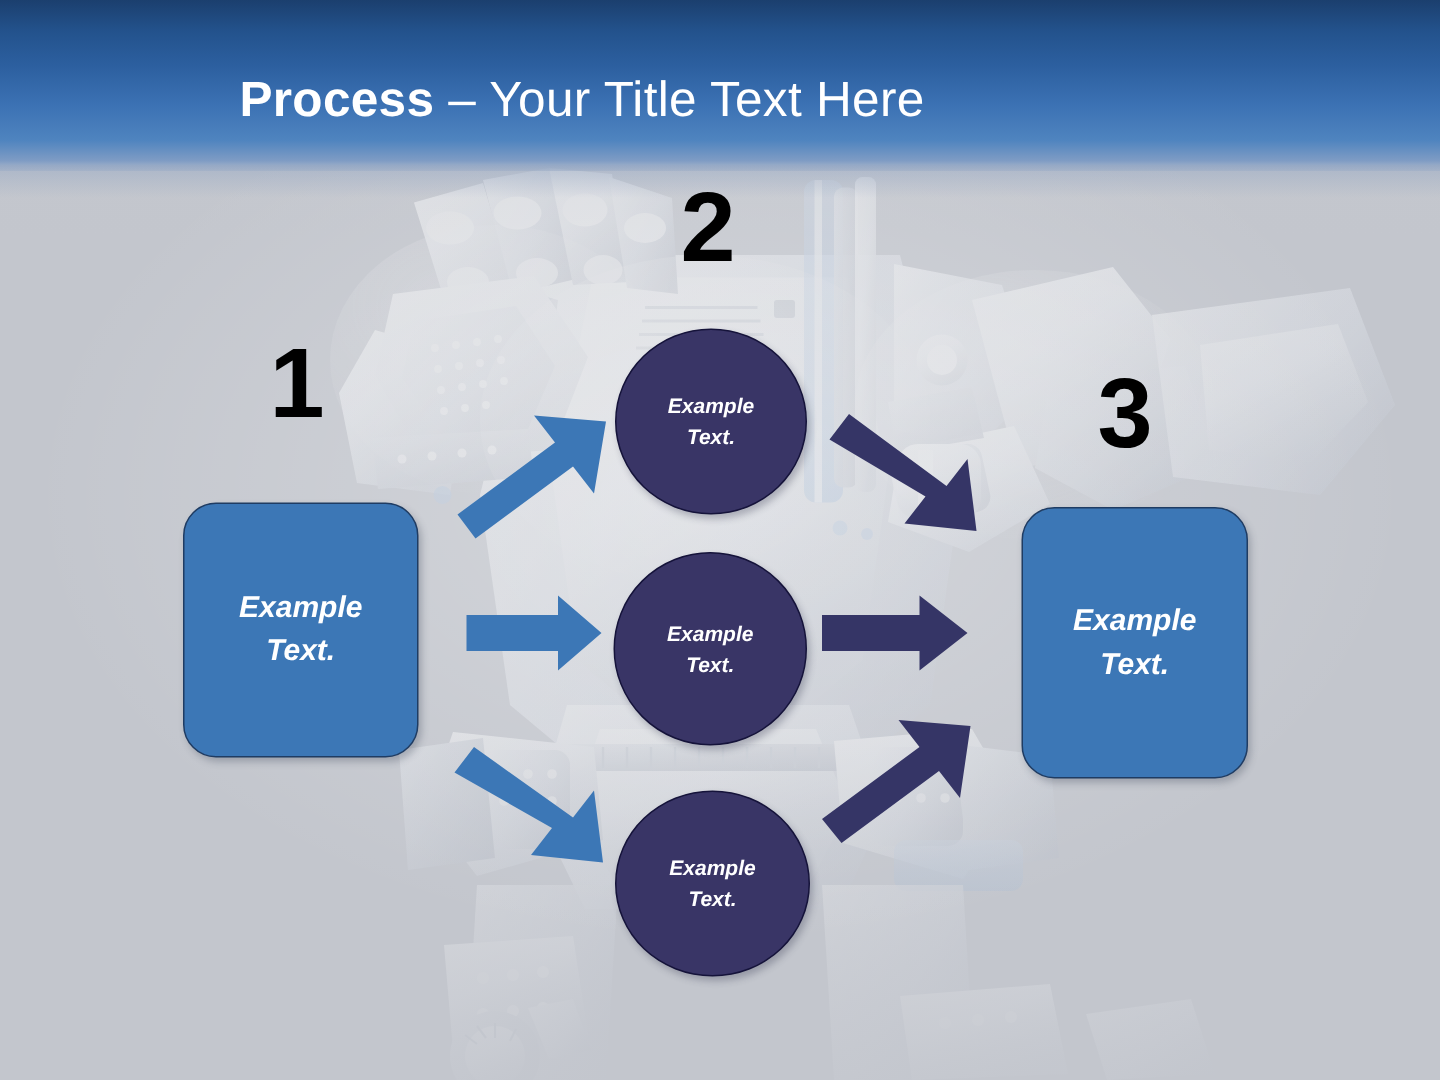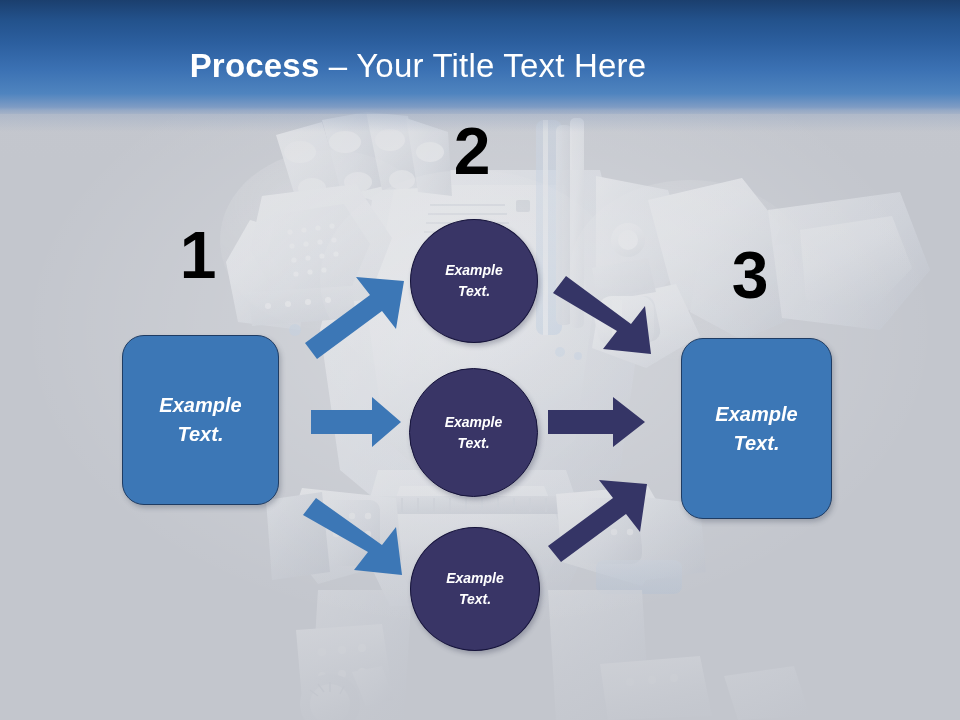--- a/index.html
+++ b/index.html
@@ -62,21 +62,20 @@
   #title-text {
     position: absolute;
     left: 0; top: 46px;
     width: 776px;
     text-align: center;
     color: #ffffff;
     font-size: 33px;
     line-height: 40px;
     letter-spacing: 0.2px;
     white-space: nowrap;
-    margin-left: 30px;
   }
   #title-text .t-strong { font-weight: bold; }
   #title-text .t-light { font-weight: normal; }
 
   
   .step-num {
     position: absolute;
     color: #000000;
     font-weight: bold;
     font-size: 66px;

